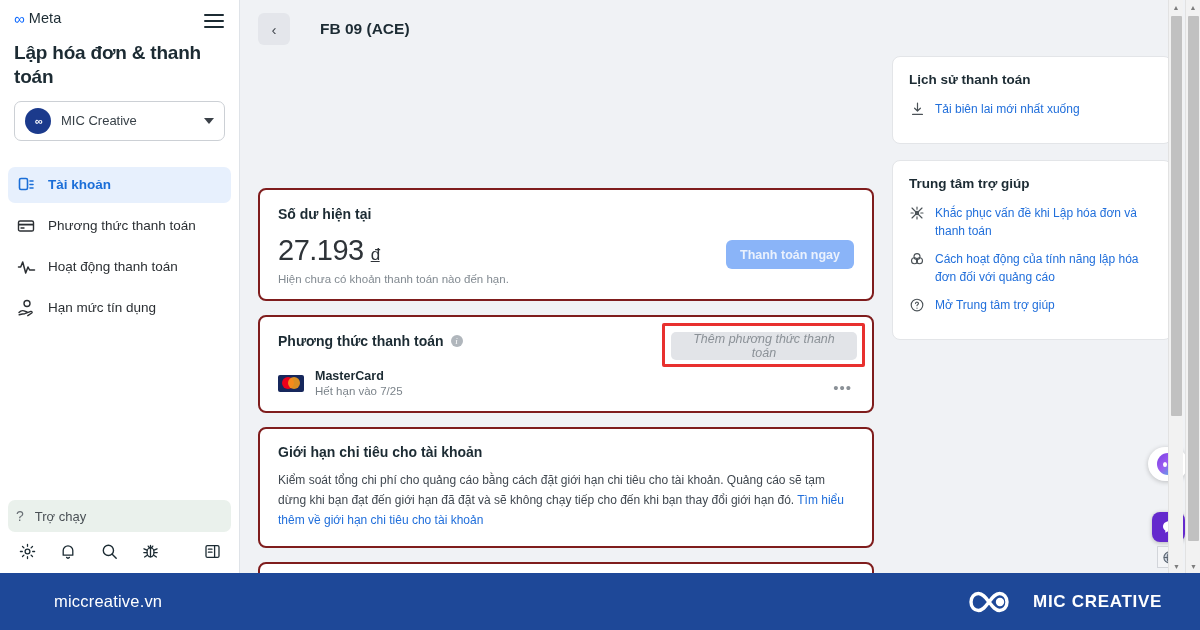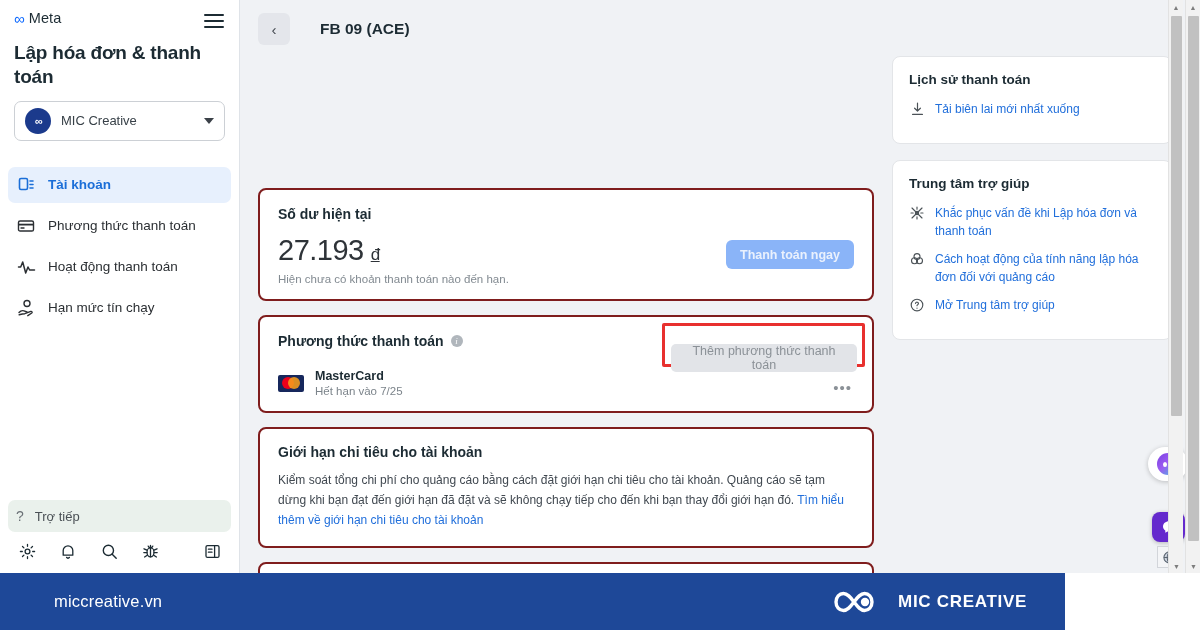--- a/index.html
+++ b/index.html
@@ -127,24 +127,24 @@
   .pm-head { display: flex; align-items: center; gap: 7px; }
   .info-ico { width: 12px; height: 12px; border-radius: 50%; background: #b0b6bc;
     color: #fff; font-size: 9px; line-height: 12px; text-align: center;
     font-family: "Liberation Serif", serif; font-style: italic; }
   .redbox {
     position: absolute; right: 7px; top: 6px;
     width: 203px; height: 44px;
     border: 3px solid #e8302e; border-radius: 2px;
   }
   .add-pm-btn {
-    position: absolute; right: 15px; top: 27px;
+    position: absolute; right: 15px; top: 15px;
     background: #e2e4e8; color: #8b9197; border: none; border-radius: 5px;
     height: 28px; padding: 0 13px; font-size: 12.5px;
-    font-family: inherit; cursor: pointer; width: 186px;
+    font-family: inherit; cursor: pointer; width: 186px; font-style: italic;
   }
   .card-row { display: flex; align-items: center; margin-top: 20px; position: relative; }
   .mc-logo {
     width: 26px; height: 17px; border-radius: 2px; background: #16275c;
     position: relative; overflow: hidden; margin-right: 11px; min-width: 26px;
   }
   .mc-logo i { position: absolute; top: 2.5px; width: 12px; height: 12px; border-radius: 50%; }
   .mc-logo .r { left: 4px; background: #eb001b; }
   .mc-logo .y { left: 10px; background: #f79e1b; opacity: .88; }
   .cd-name { font-size: 12.5px; font-weight: bold; color: #1c2b33; }
@@ -203,21 +203,21 @@
   .sbar .arrow { height: 14px; display: flex; align-items: center;
     justify-content: center; font-size: 7px; color: #7d7d7d; cursor: pointer; }
   .sbar .arrow.bot { position: absolute; bottom: 0; width: 15px; }
   .sbar .thumb { position: absolute; left: 2px; width: 11px;
     background: #c1c1c1; border-radius: 1px; cursor: pointer; }
   .sbar.inner .thumb { top: 16px; height: 400px; }
   .sbar.outer .thumb { top: 16px; height: 525px; }
 
   
   .footer {
-    position: absolute; left: 0; bottom: 0; width: 1065px; height: 57px;
+    position: absolute; left: 0; bottom: 0; width: 1200px; height: 57px;
     background: #1e4898; display: flex; align-items: center;
     justify-content: space-between; padding: 0 38px 0 54px;
   }
   .footer .url { color: #fff; font-size: 16.5px; letter-spacing: .2px; }
   .brand { display: flex; align-items: center; gap: 13px; }
   .brand .mark { display: flex; align-items: center; }
   .brand .name { color: #fff; font-size: 17px; font-weight: bold; letter-spacing: .7px; }
 </style>
 </head>
 <body>
@@ -282,28 +282,28 @@
         </div>
 
         <div class="nav-item">
           <span class="nav-ico">
             <svg width="19" height="18" viewBox="0 0 19 18" fill="none" stroke="#2b2f33" stroke-width="1.4" stroke-linecap="round" stroke-linejoin="round">
               <circle cx="10" cy="4.5" r="3"></circle>
               <path d="M2 13.5c1.8-2 3.4-2.2 5-1.6l3 1.1"></path>
               <path d="M2.2 15.8c2.2-.6 4-1 5.6-1.1l6-2.3c1-.3 1.8.9 1 1.6l-4 2.7"></path>
             </svg>
           </span>
-          <span>Hạn mức tín chạy</span>
+          <span>Hạn mức tín dụng</span>
         </div>
       </nav>
 
       <div class="sb-bottom">
         <div class="help-row">
           <span class="help-q">?</span>
-          <span>Trợ tiếp</span>
+          <span>Trợ chạy</span>
         </div>
         <div class="sb-icons">
           <span class="sbi">
             <svg width="17" height="17" viewBox="0 0 17 17" fill="none" stroke="#1c2b33" stroke-width="1.3">
               <circle cx="8.5" cy="8.5" r="2.4"></circle>
               <path d="M8.5 1.4v1.9M8.5 13.7v1.9M1.4 8.5h1.9M13.7 8.5h1.9M3.5 3.5l1.4 1.4M12.1 12.1l1.4 1.4M13.5 3.5l-1.4 1.4M4.9 12.1l-1.4 1.4" stroke-linecap="round"></path>
             </svg>
           </span>
           <span class="sbi">
             <svg width="16" height="17" viewBox="0 0 16 17" fill="none" stroke="#1c2b33" stroke-width="1.3" stroke-linejoin="round">

